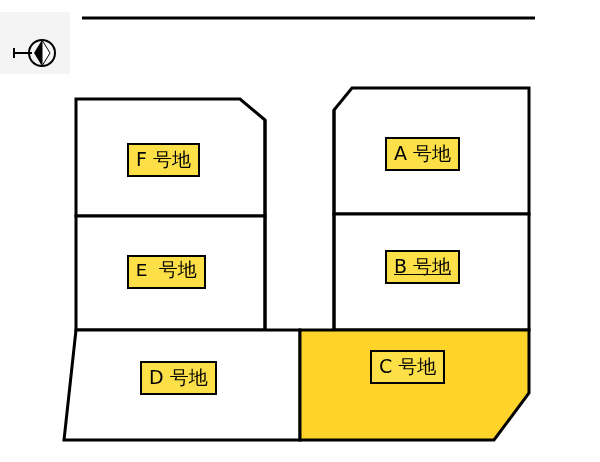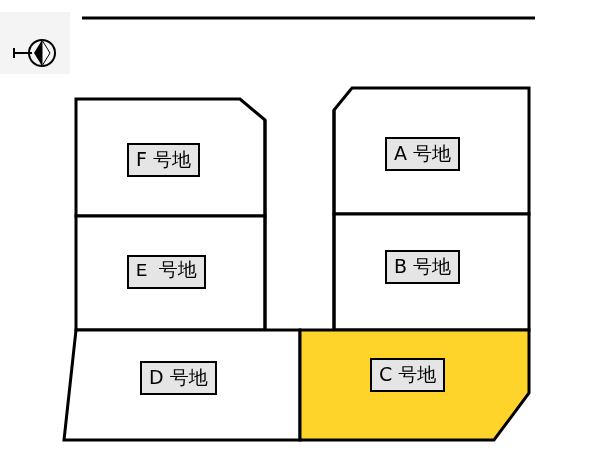--- a/index.html
+++ b/index.html
@@ -17,21 +17,21 @@
   #plot-map {
     position: absolute;
     left: 0;
     top: 0;
     width: 600px;
     height: 462px;
   }
   .lot-label {
     position: absolute;
     border: 2px solid #000000;
-    background: #e5e5e5;
+    background: #fde047;
     font-size: 19px;
     line-height: 1;
     color: #000000;
     padding: 5px 7px 6px 7px;
     white-space: nowrap;
     font-family: "DejaVu Sans", sans-serif;
     letter-spacing: 0px;
     box-sizing: border-box;
     text-align: center;
   }
@@ -74,15 +74,15 @@
     <polygon points="42,28 34,41 42,54" fill="#000000"></polygon>
     <polygon points="42,28 50,41 42,54" fill="#ffffff" stroke="#000000" stroke-width="1"></polygon>
     <line x1="14" y1="41" x2="32" y2="41" stroke="#000000" stroke-width="2"></line>
     <line x1="14" y1="36" x2="14" y2="46" stroke="#000000" stroke-width="2"></line>
   </svg>
 </div>
 
 <div class="lot-label" style="left:127px; top:143px;">F 号地</div>
 <div class="lot-label" style="left:385px; top:137px;">A 号地</div>
 <div class="lot-label" style="left:127px; top:255px;font-family:Liberation Mono, monospace;">E 号地</div>
-<div class="lot-label" style="left:385px; top:250px;">B 号地</div>
+<div class="lot-label" style="left:385px; top:250px;text-decoration:underline;">B 号地</div>
 <div class="lot-label" style="left:140px; top:361px;">D 号地</div>
-<div class="lot-label" style="left:370px; top:358px;">C 号地</div>
+<div class="lot-label" style="left:370px; top:350px;">C 号地</div>
 
 </body></html>

